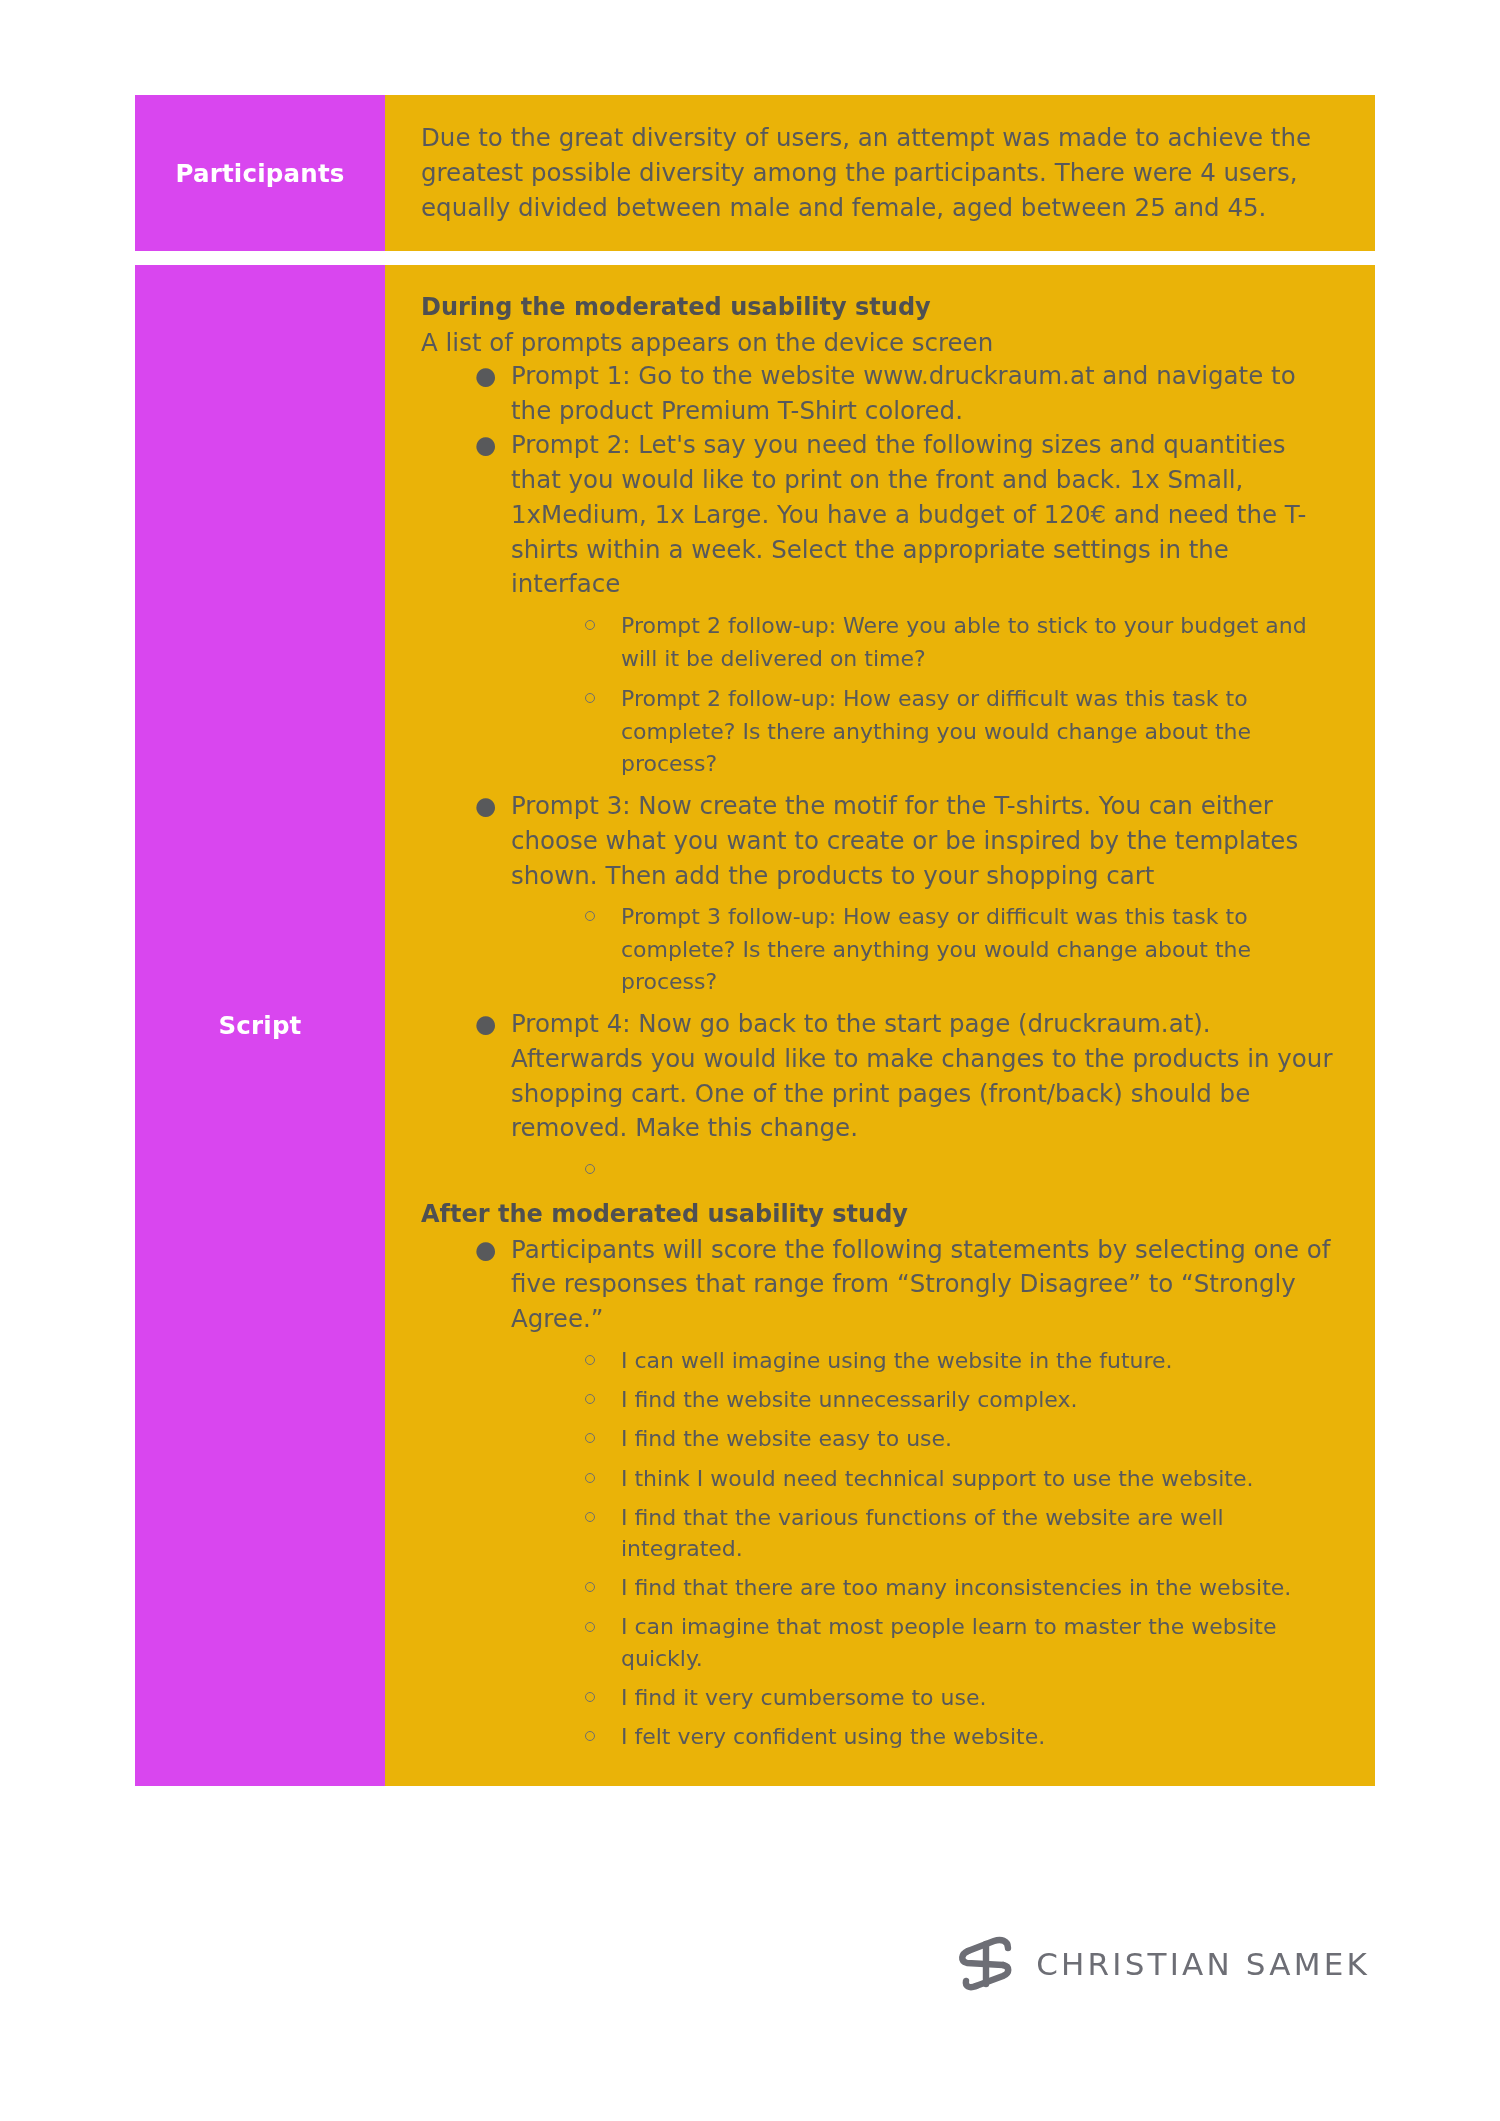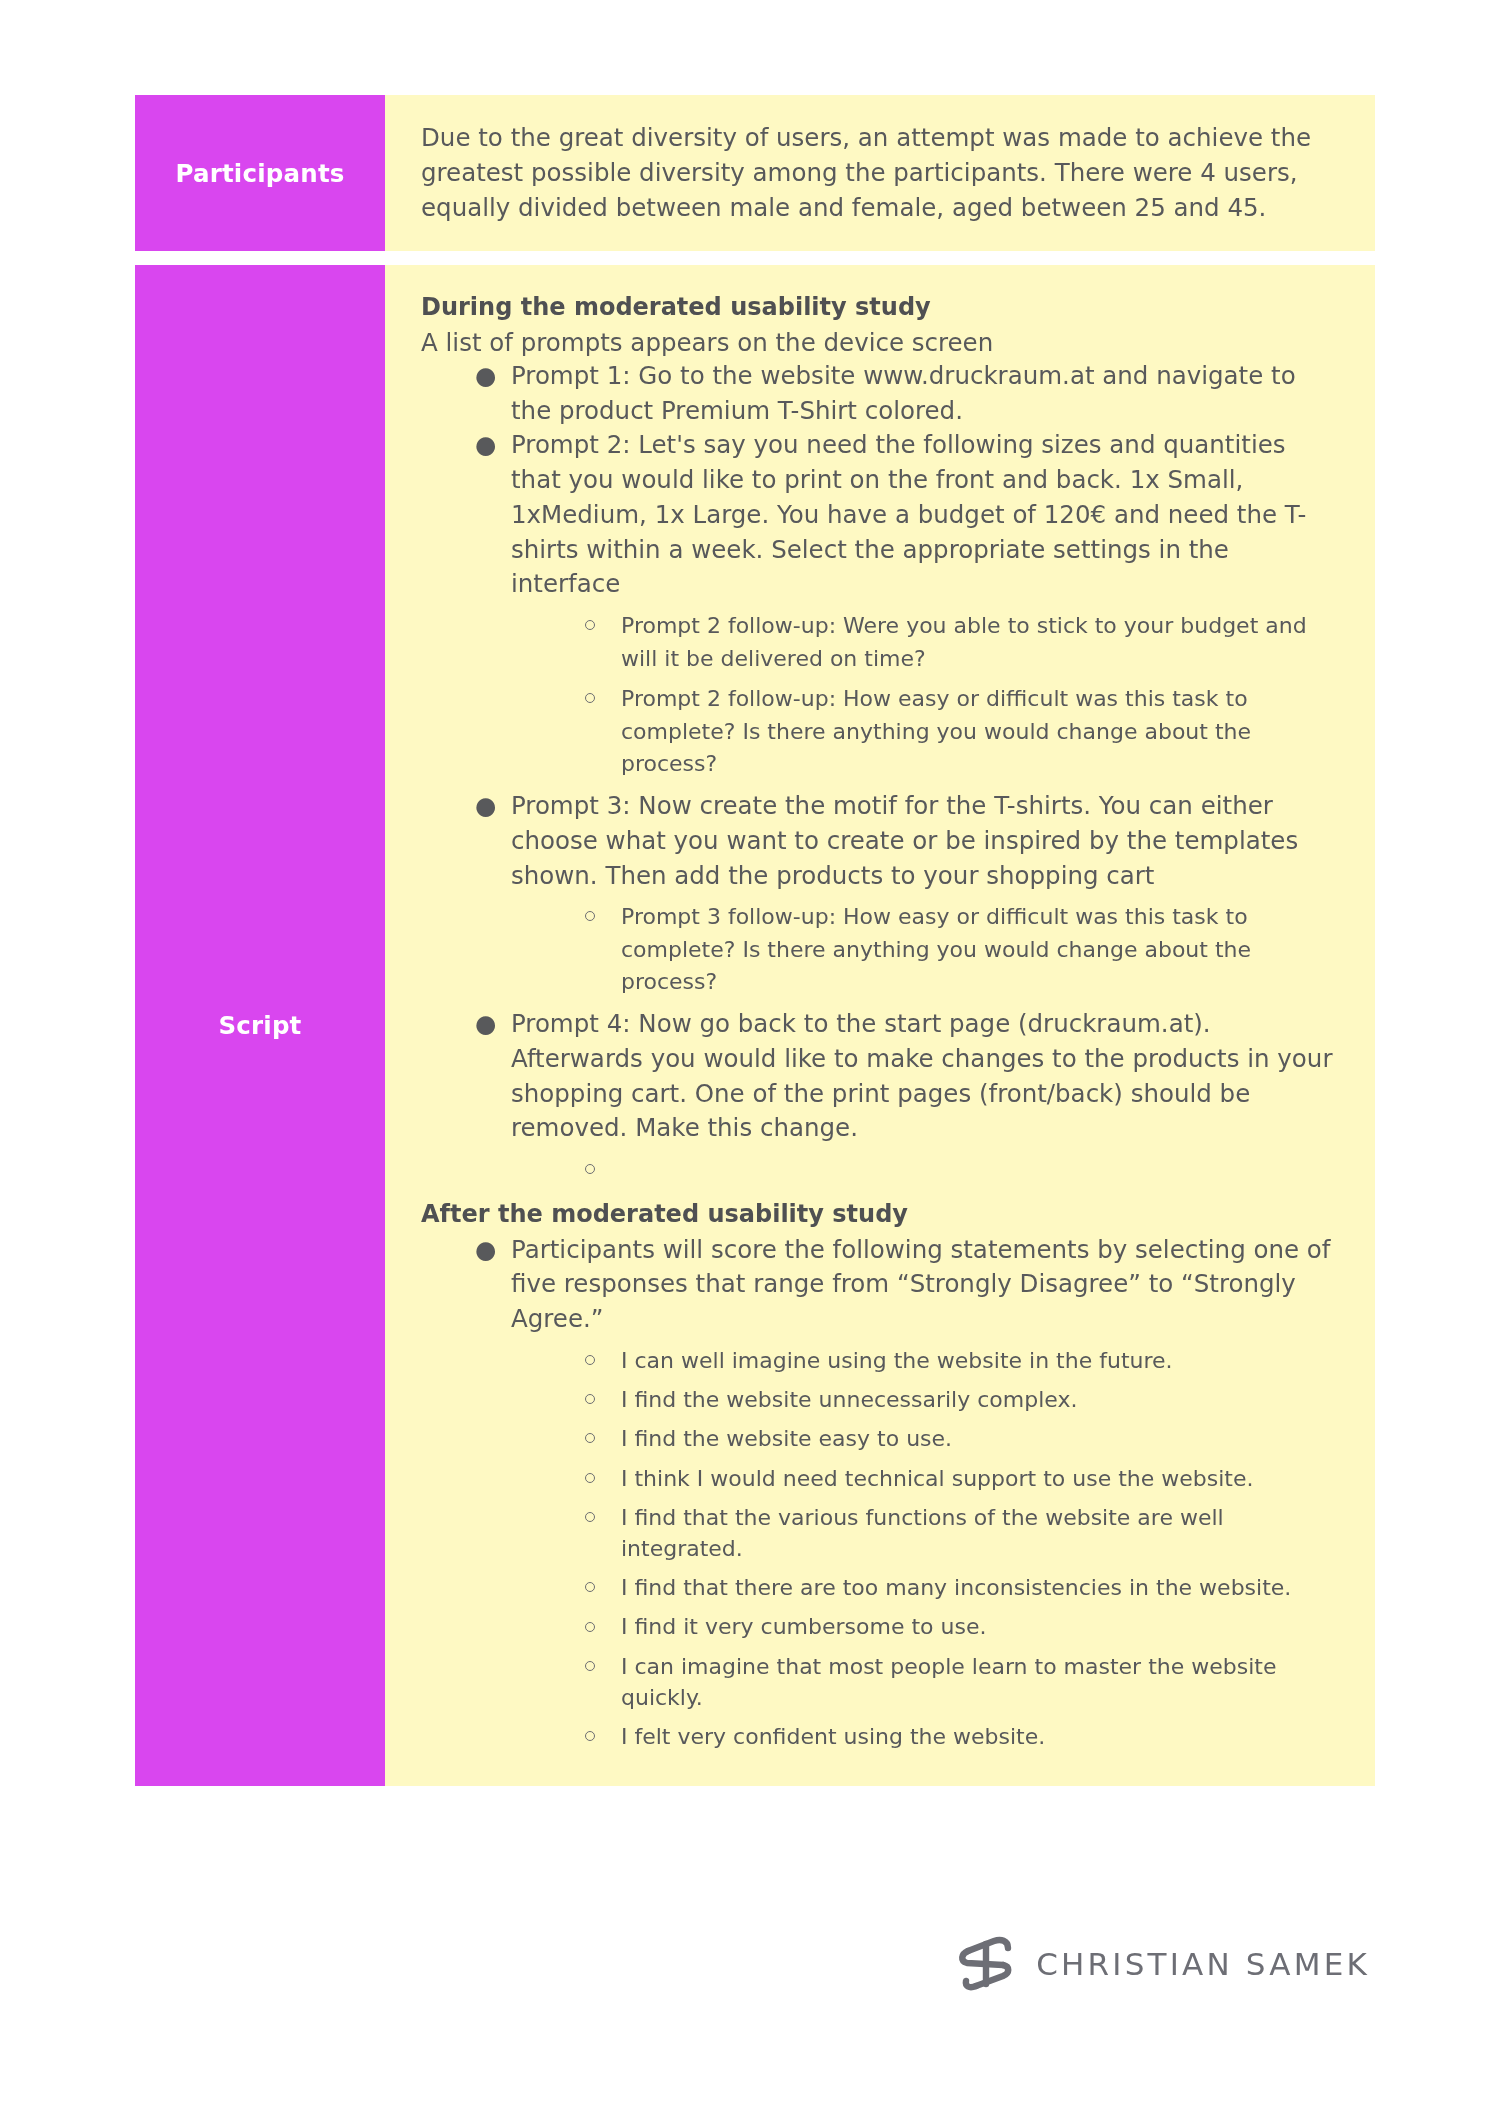--- a/index.html
+++ b/index.html
@@ -46,21 +46,21 @@
     font-size: 24.5px;
     display: flex;
     align-items: center;
     justify-content: center;
     text-align: center;
     letter-spacing: .2px;
   }
 
   .content-cell {
     flex: 1 1 auto;
-    background: #fef9c3;
+    background: #eab308;
     padding: 26px 34px 26px 36px;
     box-sizing: border-box;
   }
 
   
   .row-participants .content-cell {
     display: flex;
     align-items: center;
   }
 
@@ -246,25 +246,25 @@
               <li>
                 <span class="bullet-o"></span>
                 <span>I find that the various functions of the website are well integrated.</span>
               </li>
               <li>
                 <span class="bullet-o"></span>
                 <span>I find that there are too many inconsistencies in the website.</span>
               </li>
               <li>
                 <span class="bullet-o"></span>
+                <span>I can imagine that most people learn to master the website quickly.</span>
+              </li>
+              <li>
+                <span class="bullet-o"></span>
                 <span>I find it very cumbersome to use.</span>
-              </li>
-              <li>
-                <span class="bullet-o"></span>
-                <span>I can imagine that most people learn to master the website quickly.</span>
               </li>
               <li>
                 <span class="bullet-o"></span>
                 <span>I felt very confident using the website.</span>
               </li>
             </ul>
           </li>
         </ul>
 
       </div>

